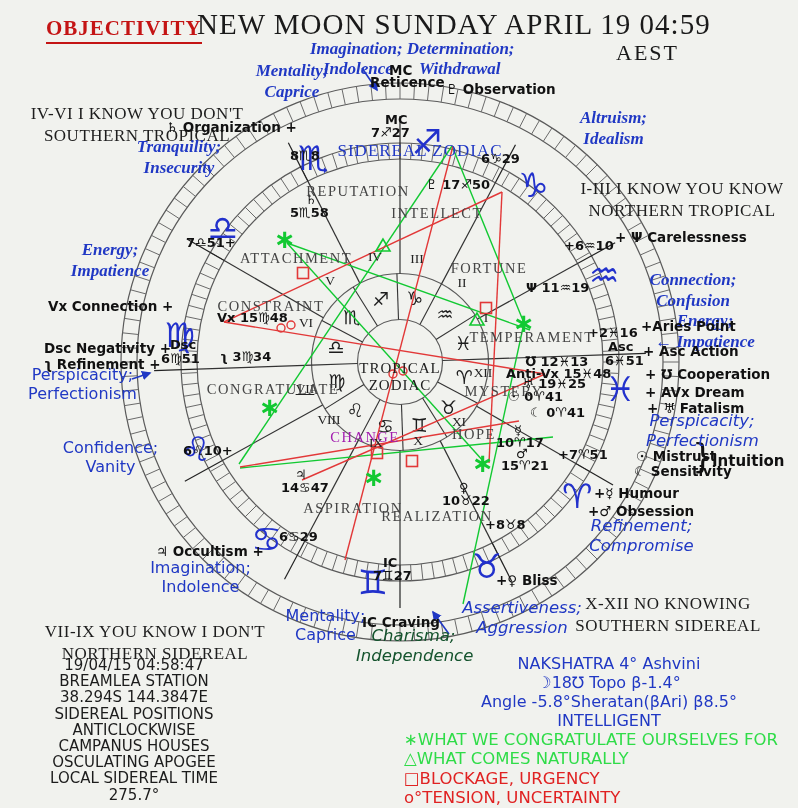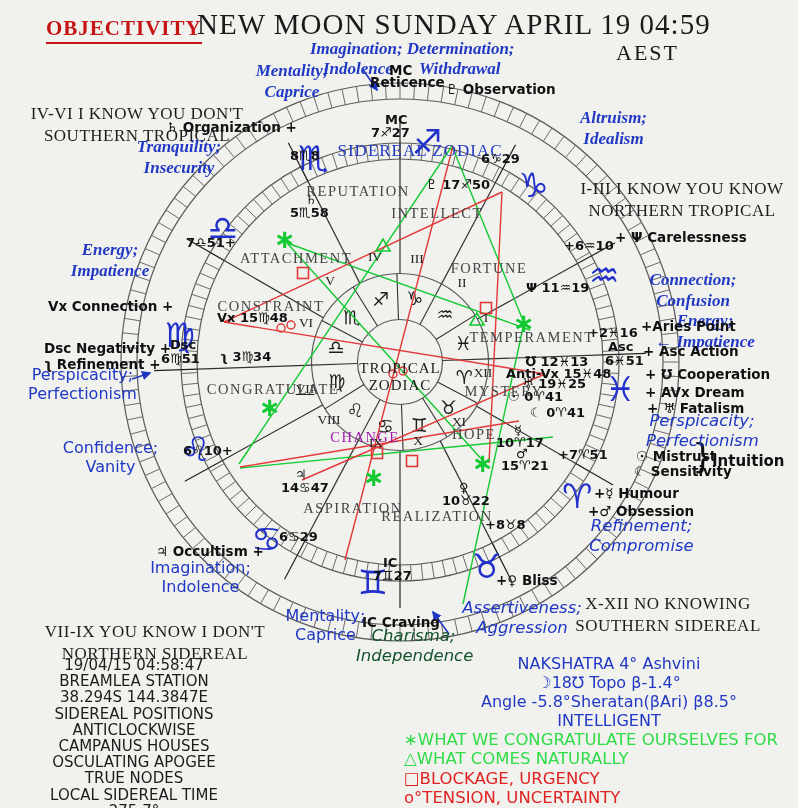--- a/index.html
+++ b/index.html
@@ -394,21 +394,21 @@
   </div>
   <div class="abs corner" style="left:553px;top:572px;width:230px;">
     <span>X-XII NO KNOWING</span><br><span>SOUTHERN SIDEREAL</span>
   </div>
 
   <div class="abs ringlab" style="left:350px;top:343px;width:100px;font-size:15px;color:#1d1d1d;">
     <span>TROPICAL</span><br><span>ZODIAC</span>
   </div>
   <div class="abs ringlab" style="left: 330px; top: 141px; width: 180px; font-size: 17px; color: rgb(32, 56, 196);">SIDEREAL ZODIAC</div>
 
-  <div class="abs info" style="left:25px;top:657px;width:218px;" id="info-block"><div>19/04/15  04:58:47</div><div>BREAMLEA STATION</div><div>38.294S  144.3847E</div><div>SIDEREAL POSITIONS</div><div>ANTICLOCKWISE</div><div>CAMPANUS HOUSES</div><div>OSCULATING APOGEE</div><div>TRUE NODES</div><div>LOCAL SIDEREAL TIME 275.7°</div></div>
+  <div class="abs info" style="left:25px;top:657px;width:218px;" id="info-block"><div>19/04/15  04:58:47</div><div>BREAMLEA STATION</div><div>38.294S  144.3847E</div><div>SIDEREAL POSITIONS</div><div>ANTICLOCKWISE</div><div>CAMPANUS HOUSES</div><div>OSCULATING APOGEE</div><div>LOCAL SIDEREAL TIME 275.7°</div></div>
   <div class="abs nak ctr" style="left: 458px; top: 655px; width: 302px; color: rgb(32, 56, 196);" id="nak-block"><div>NAKSHATRA 4° Ashvini</div><div>☽18℧ Topo β-1.4°</div><div>Angle -5.8°Sheratan(βAri) β8.5°</div><div>INTELLIGENT</div></div>
   <div class="abs legend" style="left:404px;top:731px;" id="legend-block"><div style="color:#2fdc48">∗WHAT WE CONGRATULATE OURSELVES FOR</div><div style="color:#2fdc48">△WHAT COMES NATURALLY</div><div style="color:#e02222">□BLOCKAGE, URGENCY</div><div style="color:#e02222">o°TENSION, UNCERTAINTY</div></div>
 
   <div class="abs brace" style="left:692px;top:436px;">}</div>
 
   <div id="anno">
       <div class="abs kwA" style="left: 310px; top: 38px; width: 230px; text-align: left; color: rgb(32, 56, 196);">Imagination; Determination;</div>
       <div class="abs kwA" style="left: 323px; top: 58px; width: 90px; text-align: left; color: rgb(32, 56, 196);">Indolence</div>
       <div class="abs kwA" style="left: 419px; top: 58px; width: 100px; text-align: left; color: rgb(32, 56, 196);">Withdrawal</div>
       <div class="abs kwA" style="left: 238px; top: 60px; width: 108px; text-align: center; color: rgb(32, 56, 196);">Mentality;

